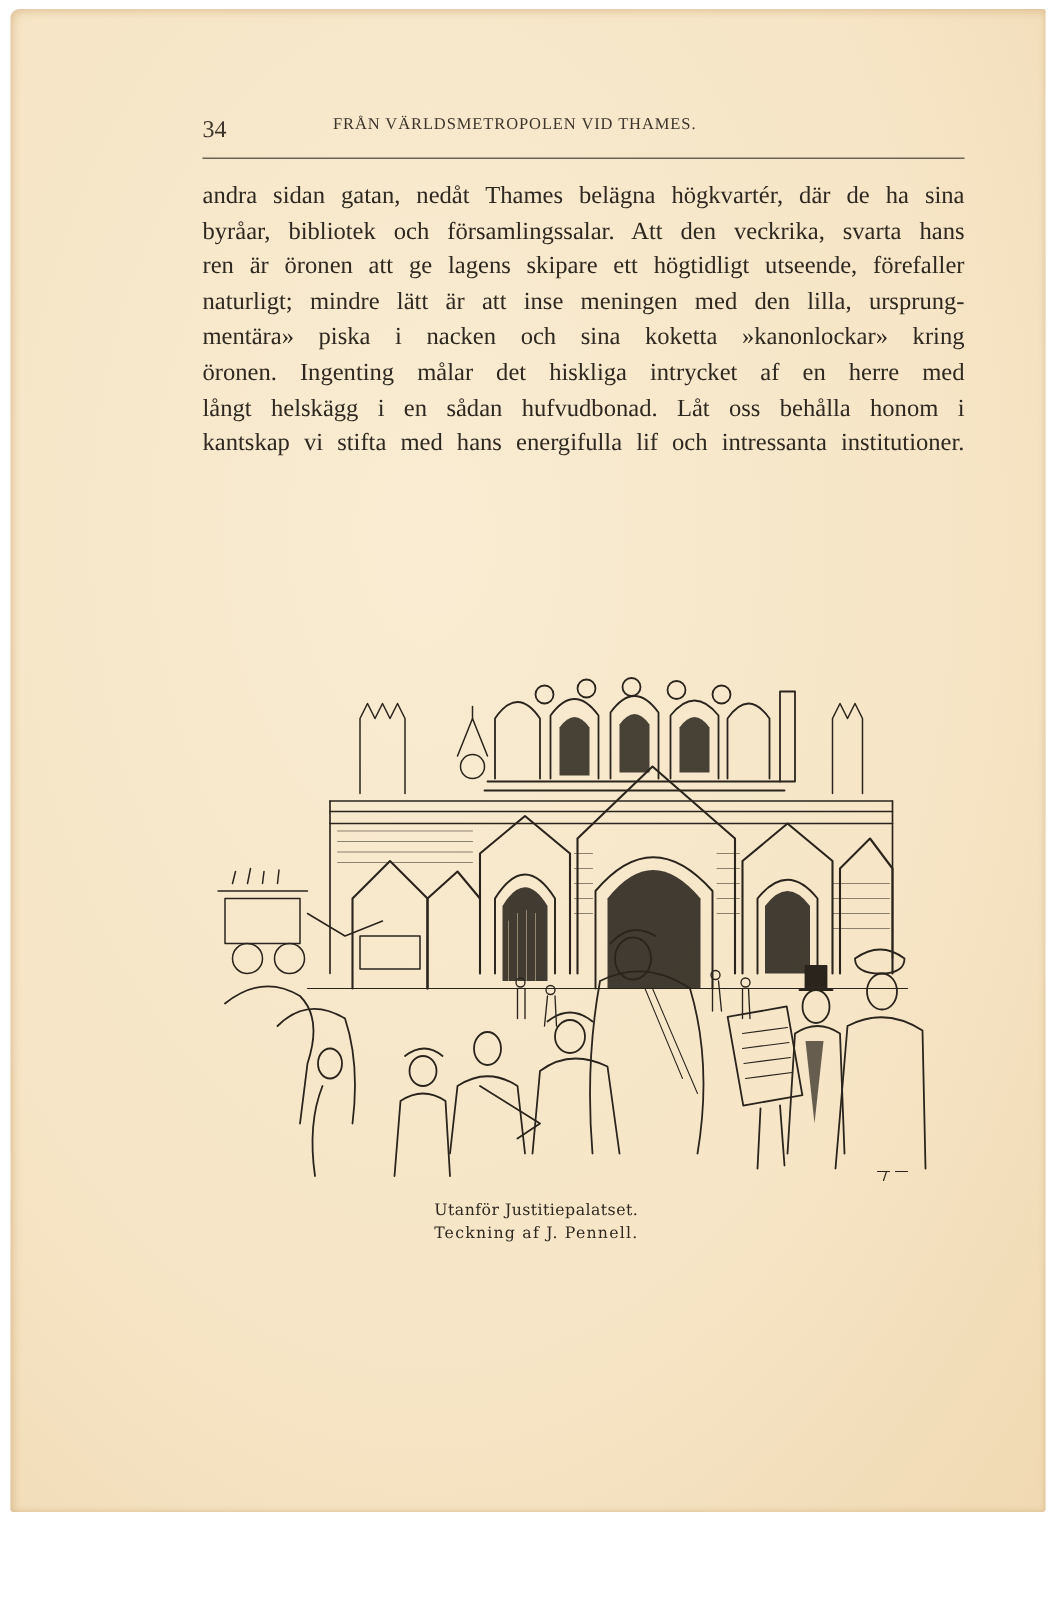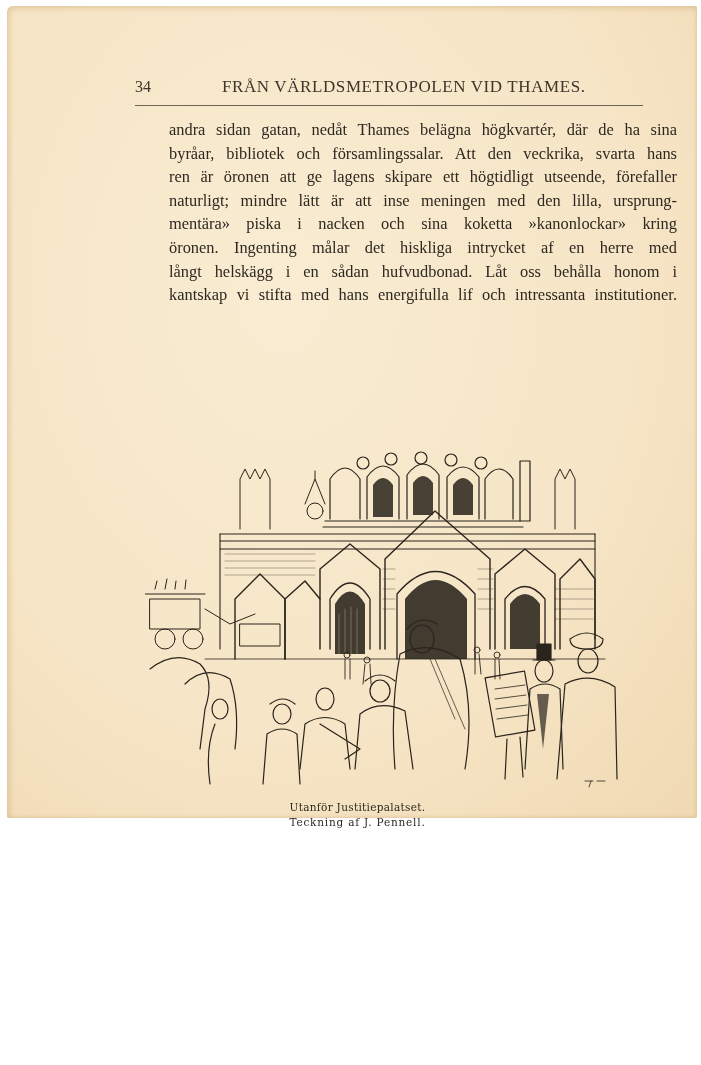--- a/index.html
+++ b/index.html
@@ -4,40 +4,40 @@
 <style>
   html, body { margin: 0; padding: 0; }
   body {
     width: 701px; height: 1065px;
     background: #ffffff;
     position: relative; overflow: hidden;
     font-family: "Liberation Serif", "DejaVu Serif", serif;
   }
   .page {
     position: absolute; left: 7px; top: 6px;
-    width: 690px; height: 812px;
+    width: 690px; height: 1002px;
     background: radial-gradient(ellipse at 40% 35%, #f9ecd2 0%, #f6e5c6 60%, #f0d9b2 100%);
     border-radius: 6px 2px 2px 2px;
     box-shadow: inset 2px 2px 6px rgba(190,140,80,0.35), inset -1px -1px 3px rgba(200,170,120,0.25);
   }
   .page-number {
     position: absolute; left: 128px; top: 72px;
     font-size: 16px; color: #3d352b;
   }
   .running-head {
     position: absolute; left: 215px; top: 71px;
-    font-size: 17px; letter-spacing: 0.6px; color: #3d352b;
+    font-size: 11px; letter-spacing: 0.6px; color: #3d352b;
   }
   .head-rule {
     position: absolute; left: 128px; top: 99px; width: 508px; height: 0;
     border-top: 1px solid #6d6456;
   }
   .body-text {
     position: absolute; left: 128px; top: 112px; width: 508px;
-    font-size: 16.4px; line-height: 23.6px; color: #2e2820; margin-left: 34px;
+    font-size: 16.4px; line-height: 23.6px; color: #2e2820;
   }
   .body-text .line {
     display: block; text-align: justify; text-align-last: justify;
     white-space: nowrap; height: 23.6px;
   }
   .body-text .line.last { text-align-last: justify; }
   .illustration {
     position: absolute; left: 138px; top: 443px; width: 476px; height: 340px;
   }
   .caption {

